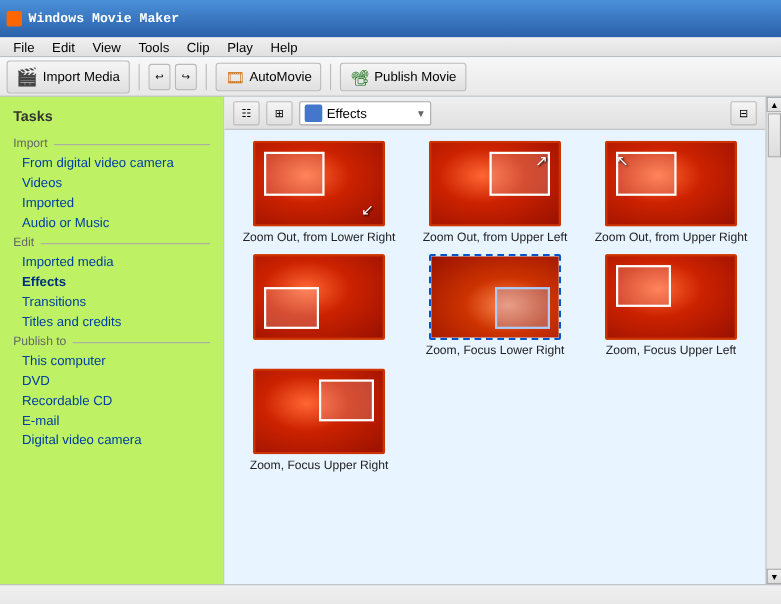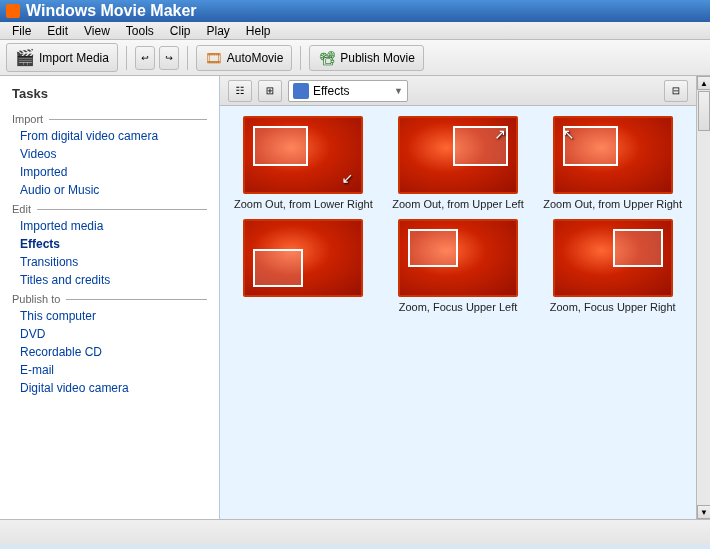--- a/index.html
+++ b/index.html
@@ -7,28 +7,29 @@
       width: 710px;
       height: 549px;
       font-family: 'Segoe UI', Tahoma, Geneva, Verdana, sans-serif;
       font-size: 12px;
       background: #d6e8f7;
       overflow: hidden;
     }
 
     
     #title-bar {
-      height: 22px;
+      height: 34px;
       background: linear-gradient(to bottom, #4a90d9, #2a60a9);
       display: flex;
       align-items: center;
       padding: 0 6px;
       color: white;
-      font-size: 16px;
+      font-size: 12px;
       font-weight: bold;
+      font-family: Liberation Mono, monospace;
     }
     #title-bar-icon {
       width: 14px;
       height: 14px;
       background: #ff6600;
       margin-right: 6px;
       border-radius: 2px;
     }
 
     
@@ -83,22 +84,22 @@
     }
 
     
     #main {
       display: flex;
       height: calc(549px - 22px - 22px - 36px - 26px);
     }
 
     
     #tasks-panel {
-      width: 220px;
-      background: #ffffff;
+      width: 204px;
+      background: #bef264;
       border-right: 1px solid #b0c8e0;
       padding: 6px 0;
       overflow-y: auto;
       flex-shrink: 0;
     }
     #tasks-title {
       font-size: 13px;
       font-weight: bold;
       color: #333;
       padding: 4px 12px 8px;
@@ -387,20 +388,27 @@
         <div class="effect-label">Zoom Out, from Upper Right</div>
       </div>
 
       <div class="effect-item">
         <div class="effect-thumb">
           <div class="flower-bg"></div>
           <div class="inset-box" style="width:50px; height:38px; bottom:8px; left:8px;"></div>
         </div>
       </div>
 
+      <div class="effect-item">
+        <div class="effect-thumb selected">
+          <div class="flower-bg" style="background: radial-gradient(ellipse at 60% 60%, #ff8855 0%, #cc3300 40%, #991100 100%);"></div>
+          <div class="inset-box" style="width:50px; height:38px; bottom:8px; right:8px; border-color:#aaccff; background:rgba(180,210,255,0.3);"></div>
+        </div>
+        <div class="effect-label">Zoom, Focus Lower Right</div>
+      </div>
 
       <div class="effect-item">
         <div class="effect-thumb">
           <div class="flower-bg"></div>
           <div class="inset-box" style="width:50px; height:38px; top:8px; left:8px;"></div>
         </div>
         <div class="effect-label">Zoom, Focus Upper Left</div>
       </div>
 
       <div class="effect-item">

